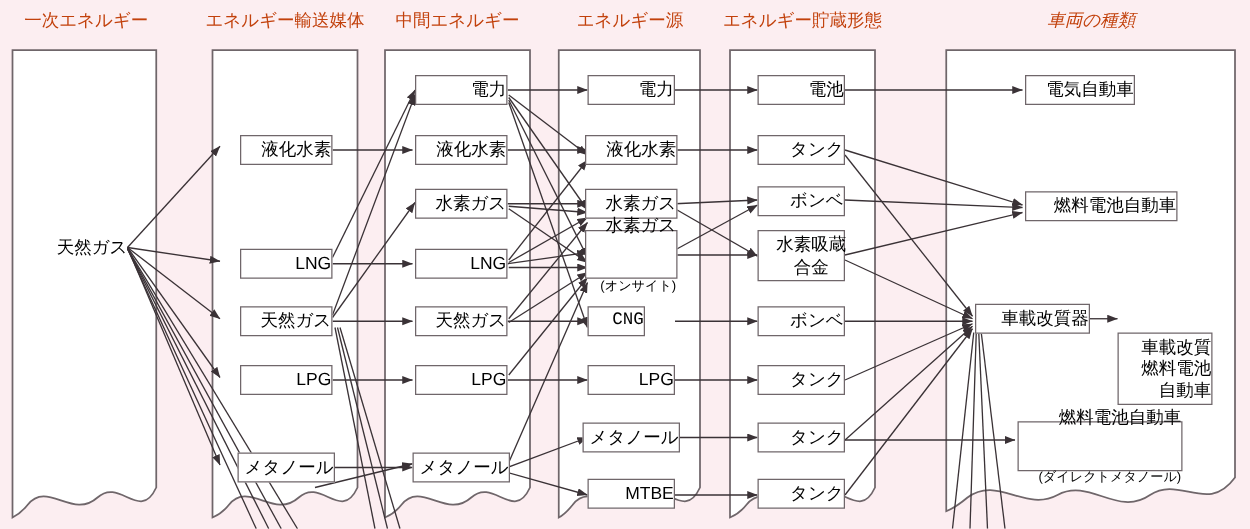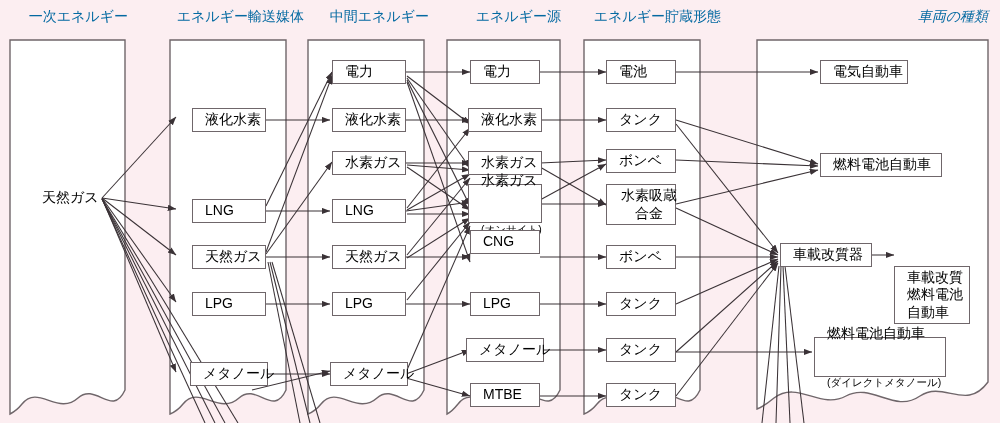--- a/index.html
+++ b/index.html
@@ -8,41 +8,40 @@
     background:#fceef1;
     font-family:"Liberation Sans","DejaVu Sans",sans-serif;
     overflow:hidden;
   }
   #stage{position:relative;width:1000px;height:423px;}
   #svg{position:absolute;left:0;top:0;width:1000px;height:423px;}
 
   .col-title{
     position:absolute;
     font-size:14px;
-    color:#0369a1;
+    color:#c2410c;
     white-space:nowrap;
-    text-align:right;
+    text-align:center;
     letter-spacing:0px;
   }
 
   .node{
     position:absolute;
     box-sizing:border-box;
     background:#ffffff;
     border:1.4px solid #6f666a;
     display:flex;
-    align-items:flex-start;
+    align-items:flex-end;
     justify-content:center;
     flex-direction:column;
     color:#000;
     font-size:14px;
     line-height:1.12;
     text-align:center;
     white-space:nowrap;
-    padding-left:12px;
   }
   .node .sub{font-size:10.5px;display:block;margin-top:34px;}
   .node.multi{line-height:1.22;}
   .node.noborder{
     border:none;background:transparent;
   }
 </style>
 </head>
 <body>
 
@@ -248,21 +247,21 @@
   <div class="node" style="left:468px;top:108px;width:74px;height:24px;">
     <span>液化水素</span>
   </div>
   <div class="node" style="left:468px;top:151px;width:74px;height:24px;">
     <span>水素ガス</span>
   </div>
   <div class="node multi" style="left:468px;top:184px;width:74px;height:39px;">
     <span>水素ガス</span>
     <span class="sub">(オンサイト)</span>
   </div>
-  <div class="node" style="left:470px;top:230px;width:70px;height:24px;">
+  <div class="node" style="left:470px;top:245px;width:46px;height:24px;font-family:Liberation Mono, monospace;">
     <span>CNG</span>
   </div>
   <div class="node" style="left:470px;top:292px;width:70px;height:24px;">
     <span>LPG</span>
   </div>
   <div class="node" style="left:466px;top:338px;width:78px;height:24px;">
     <span>メタノール</span>
   </div>
   <div class="node" style="left:470px;top:383px;width:70px;height:24px;">
     <span>MTBE</span>

